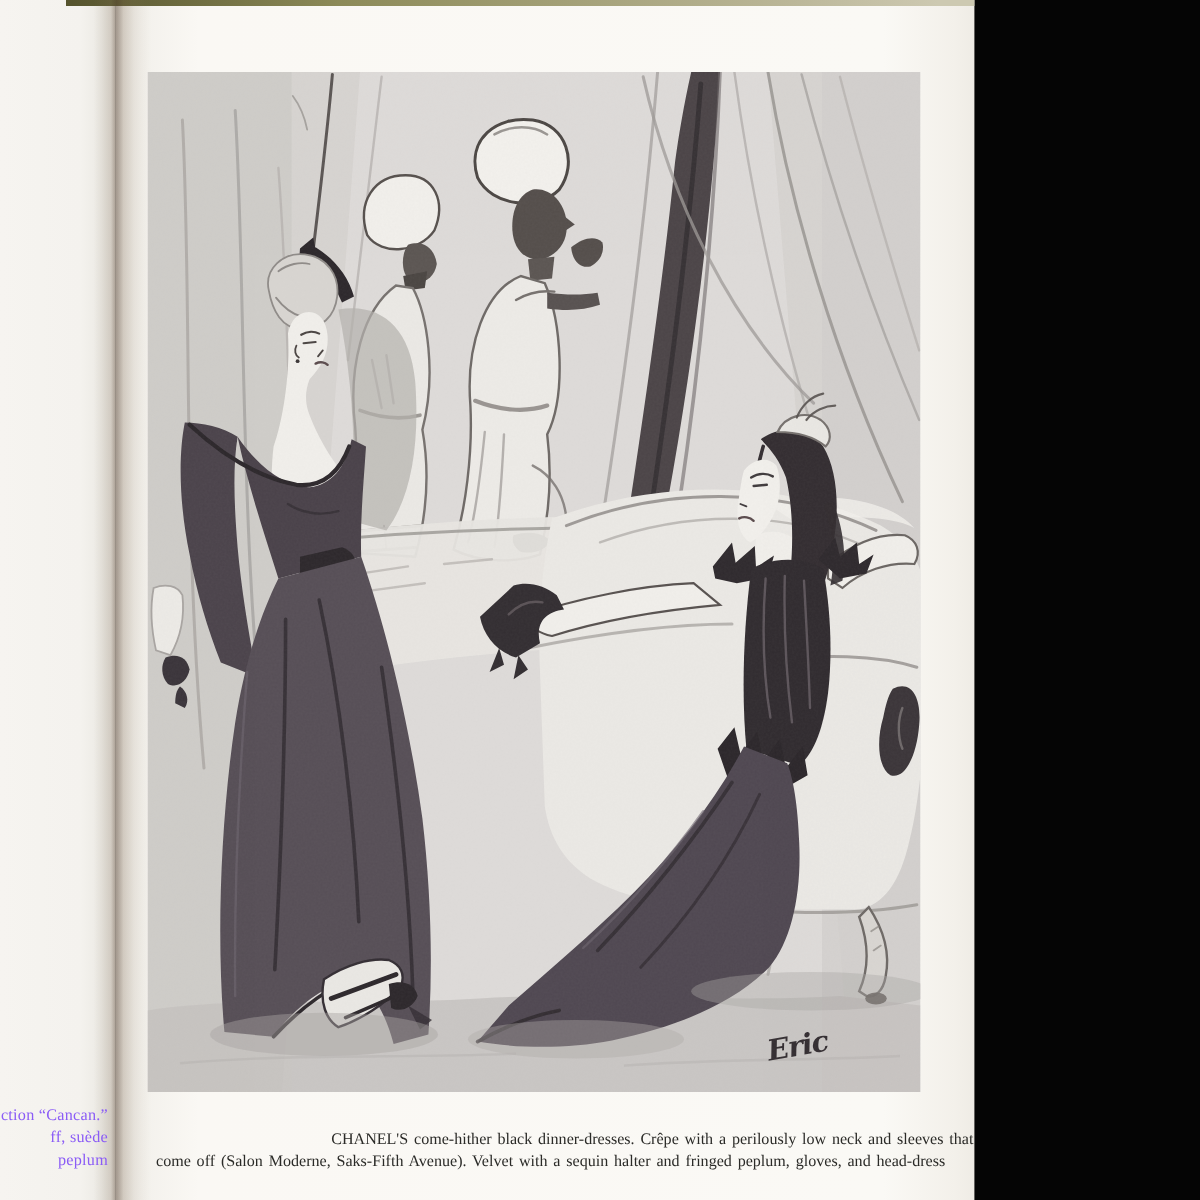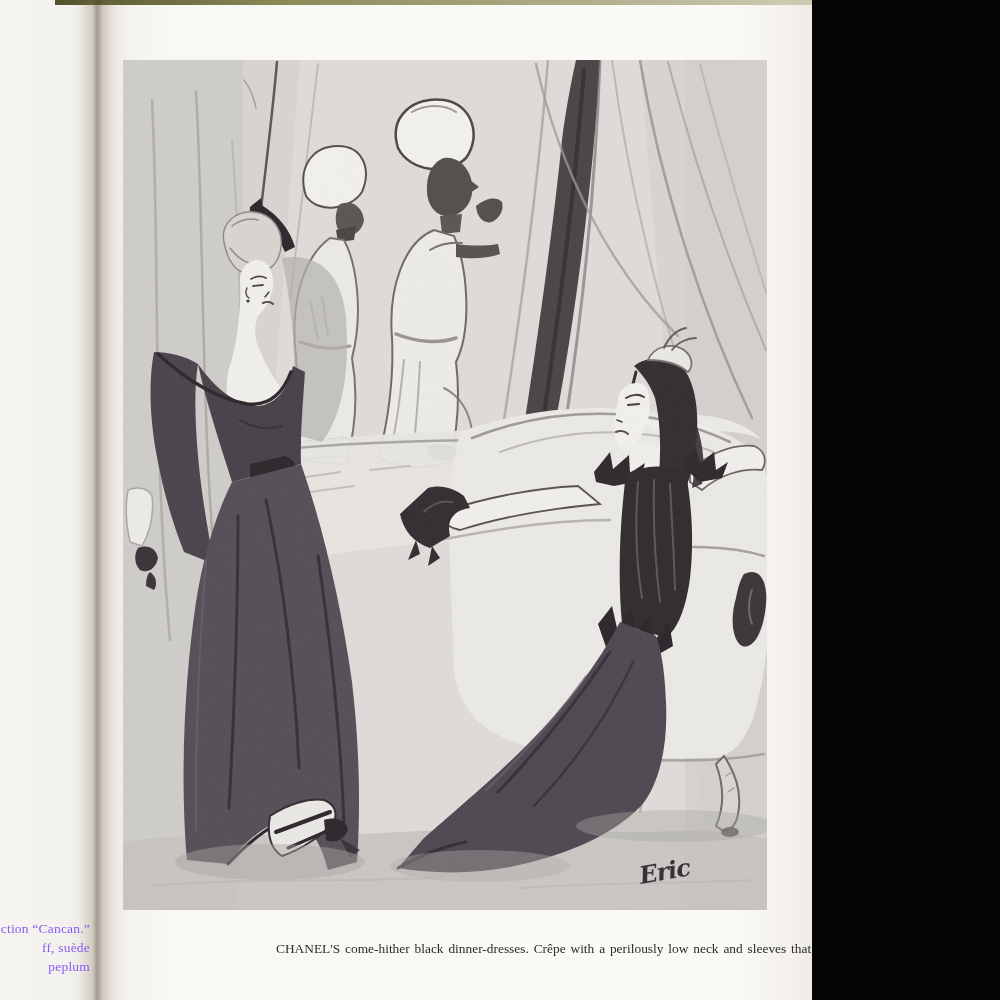--- a/index.html
+++ b/index.html
@@ -191,15 +191,16 @@
     <rect x="123" y="60" width="644" height="850" filter="url(#grain)" opacity="0.10"></rect>
   </svg>
 
   <div class="frag">
     <div>ction “Cancan.”</div>
     <div>ff, suède peplum</div>
   </div>
 
   <div class="caption">
     <div class="cap-line cap-line1">CHANEL'S come-hither black dinner-dresses. Crêpe with a perilously low neck and sleeves that</div>
+    <div class="cap-line">come off (Salon Moderne, Saks-Fifth Avenue). Velvet with a sequin halter and fringed peplum, gloves, and head-dress</div>
   </div>
 
 </div>
 
 </body></html>

